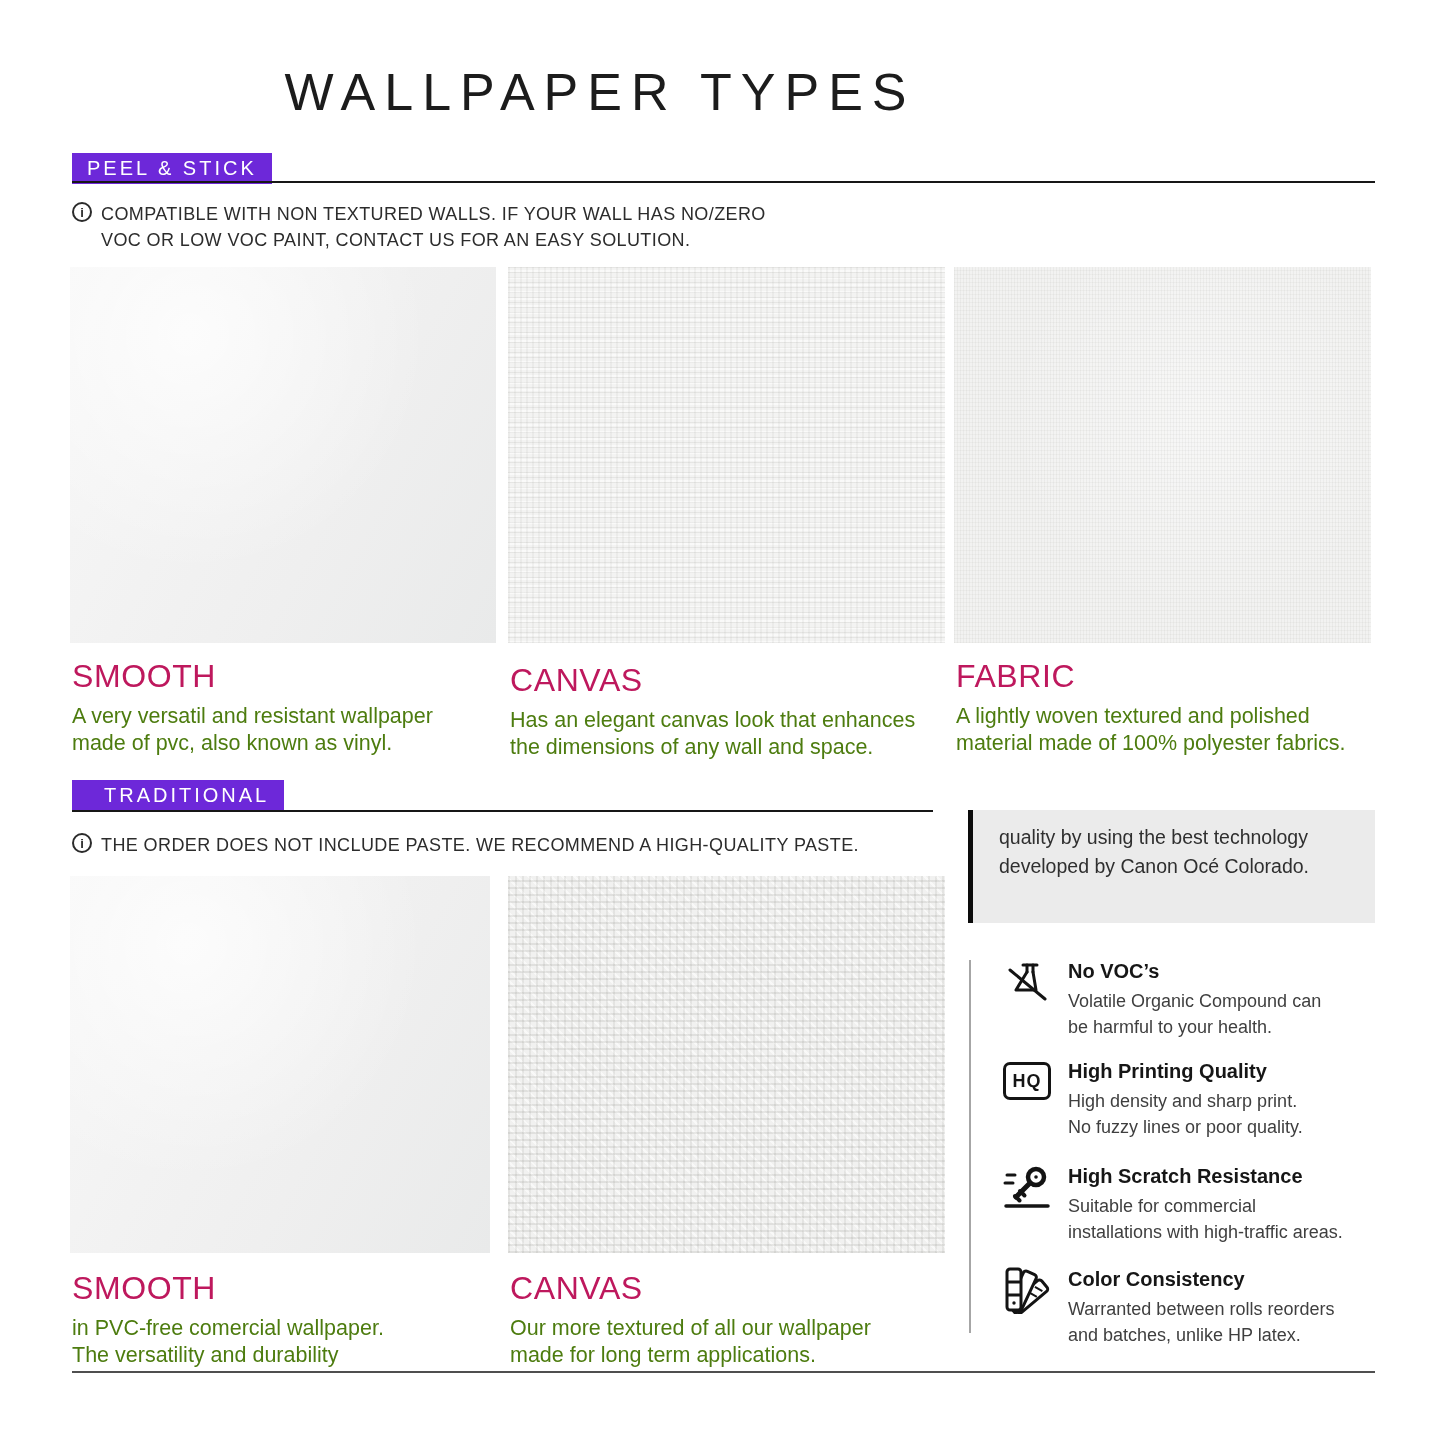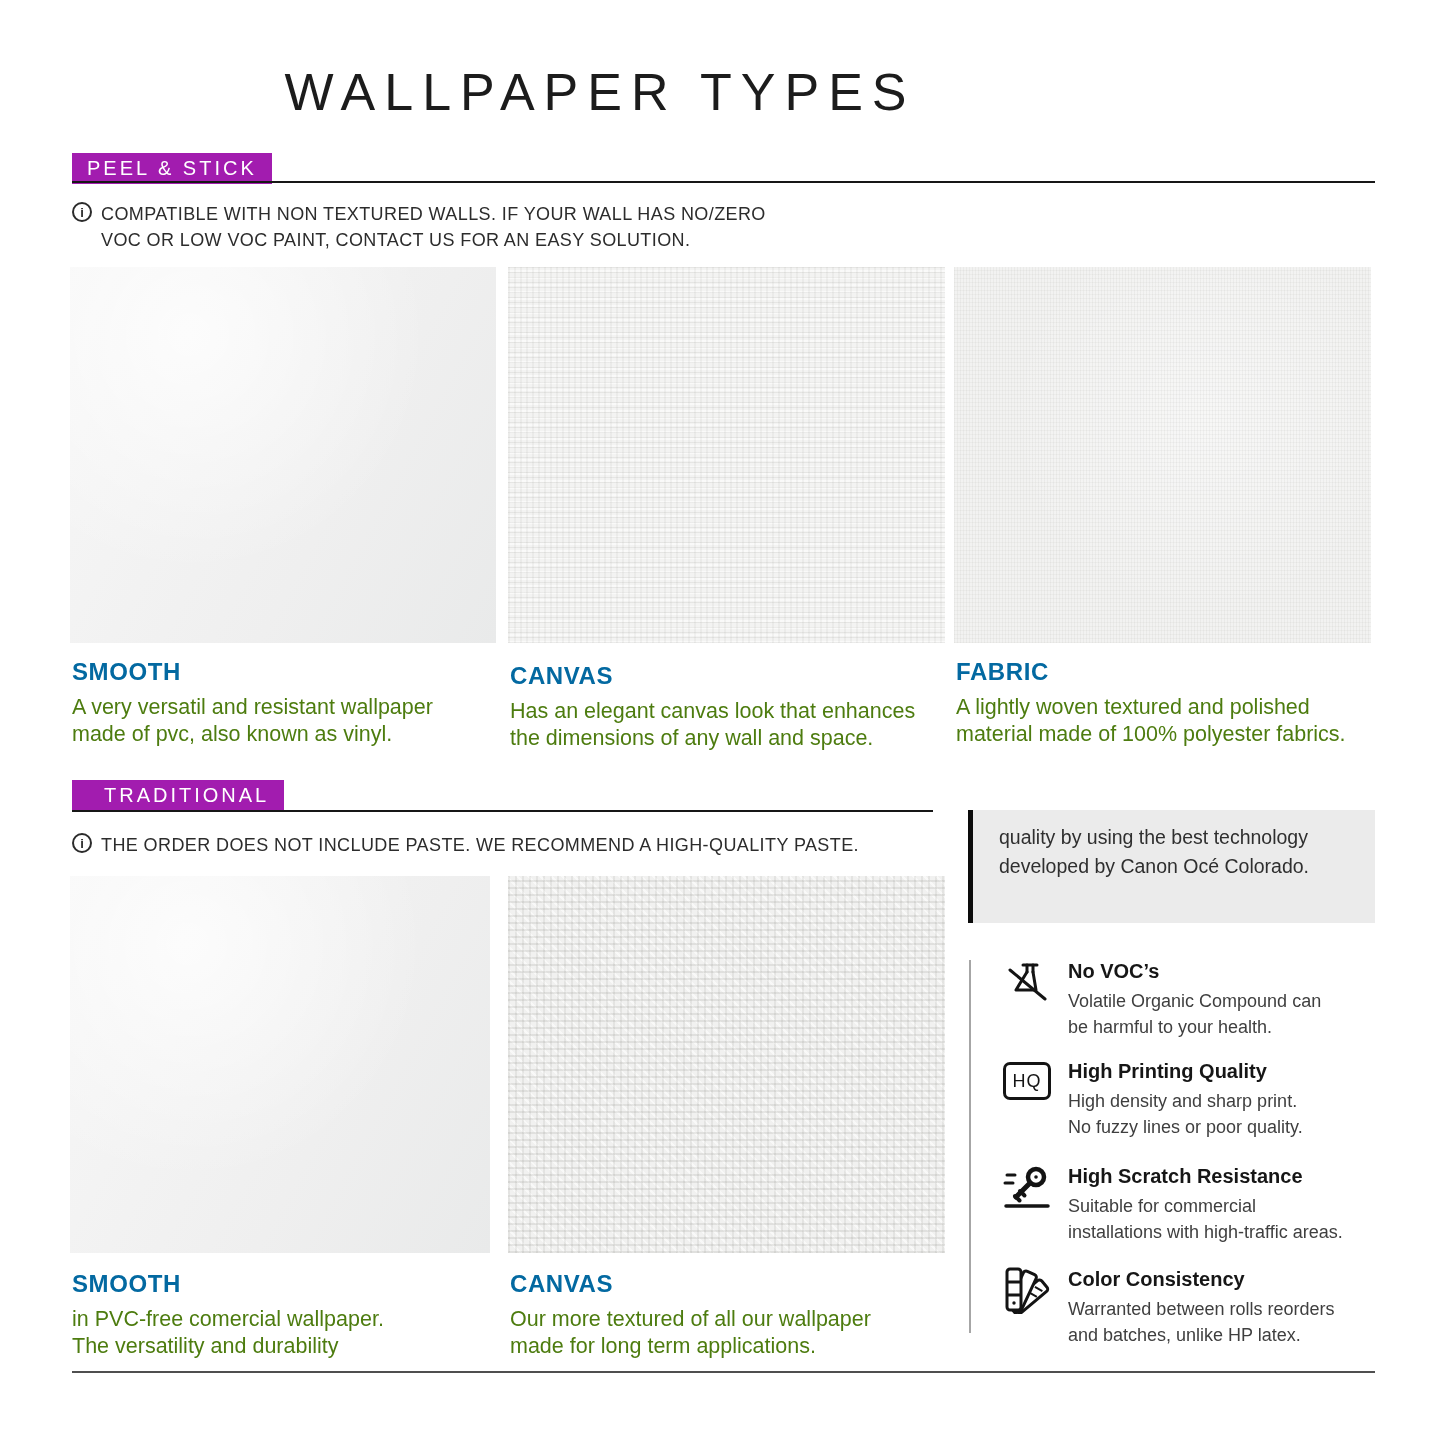--- a/index.html
+++ b/index.html
@@ -5,21 +5,21 @@
   * { margin:0; padding:0; box-sizing:border-box; }
   body { background:#ffffff; font-family:"Liberation Sans", sans-serif; }
   .canvas { position:relative; width:1445px; height:1445px; background:#fff; overflow:hidden; }
 
   .page-title {
     position:absolute; top:62px; left:0; width:1200px; text-align:center;
     font-size:52px; letter-spacing:9px; font-weight:400; color:#1c1c1c;
   }
 
   .badge {
-    position:absolute; background:#a21caf; color:#fff;
+    position:absolute; background:#6d28d9; color:#fff;
     font-size:20px; letter-spacing:3px; font-weight:500;
     padding:4px 15px 5px 15px; line-height:1.1;
   }
   .badge-peel { left:72px; top:153px; }
   .badge-trad { left:72px; top:780px;padding-left:32px; }
 
   .rule { position:absolute; height:2px; background:#171717; }
   .rule-1 { left:72px; top:181px; width:1303px; }
   .rule-2 { left:72px; top:810px; width:861px; }
   .rule-bottom { left:72px; top:1371px; width:1303px; background:#4f4f4f; }
@@ -67,21 +67,21 @@
   .sw-3 { left:954px; top:267px; width:417px; height:376px; }
   .sw-4 { left:70px;  top:876px; width:420px; height:377px; }
   .sw-5 { left:508px; top:876px; width:437px; height:377px; }
 
   .sw-caption { position:absolute; }
   .cap-1 { left:72px;  top:658px; width:430px; }
   .cap-2 { left:510px; top:662px; width:440px; }
   .cap-3 { left:956px; top:658px; width:425px; }
   .cap-4 { left:72px;  top:1270px; width:430px; }
   .cap-5 { left:510px; top:1270px; width:440px; }
-  .sw-label { font-size:24px; font-weight:700; letter-spacing:0.6px; color:#0369a1; margin-bottom:8px; }
+  .sw-label { font-size:32px; font-weight:400; letter-spacing:0.6px; color:#be185d; margin-bottom:8px; }
   .sw-desc { font-size:21.5px; color:#4d7c0f; line-height:27px; }
 
   .quality-box {
     position:absolute; left:968px; top:810px; width:407px; height:113px;
     background:#ebebeb; border-left:5px solid #0c0c0c;
     padding:13px 16px 0 26px;
     font-size:19.5px; color:#2f2f2f; line-height:29px;
   }
 
   .vline { position:absolute; left:969px; top:960px; width:2px; height:373px; background:#a6a6a6; }
@@ -89,21 +89,21 @@
   .feature { position:absolute; left:1003px; width:372px; display:flex; align-items:flex-start; }
   .f-1 { top:958px; } .f-2 { top:1058px; } .f-3 { top:1163px; } .f-4 { top:1266px; }
   .feature-icon { width:48px; height:48px; flex:0 0 auto; margin-right:17px; }
   .feature-text { padding-top:2px; }
   .feature-title { font-size:20px; font-weight:700; color:#161616; margin-bottom:5px; }
   .feature-desc { font-size:18px; color:#3f3f3f; line-height:26px; }
   .hq-box {
     width:48px; height:38px; margin-top:4px;
     border:3.5px solid #141414; border-radius:7px;
     display:flex; align-items:center; justify-content:center;
-    font-size:18px; font-weight:400; letter-spacing:1px; color:#141414;
+    font-size:18px; font-weight:700; letter-spacing:1px; color:#141414;
   }
 </style>
 </head>
 <body>
 
 <div class="canvas">
 
   <div class="page-title">WALLPAPER TYPES</div>
 
   <div class="badge badge-peel">PEEL &amp; STICK</div>

